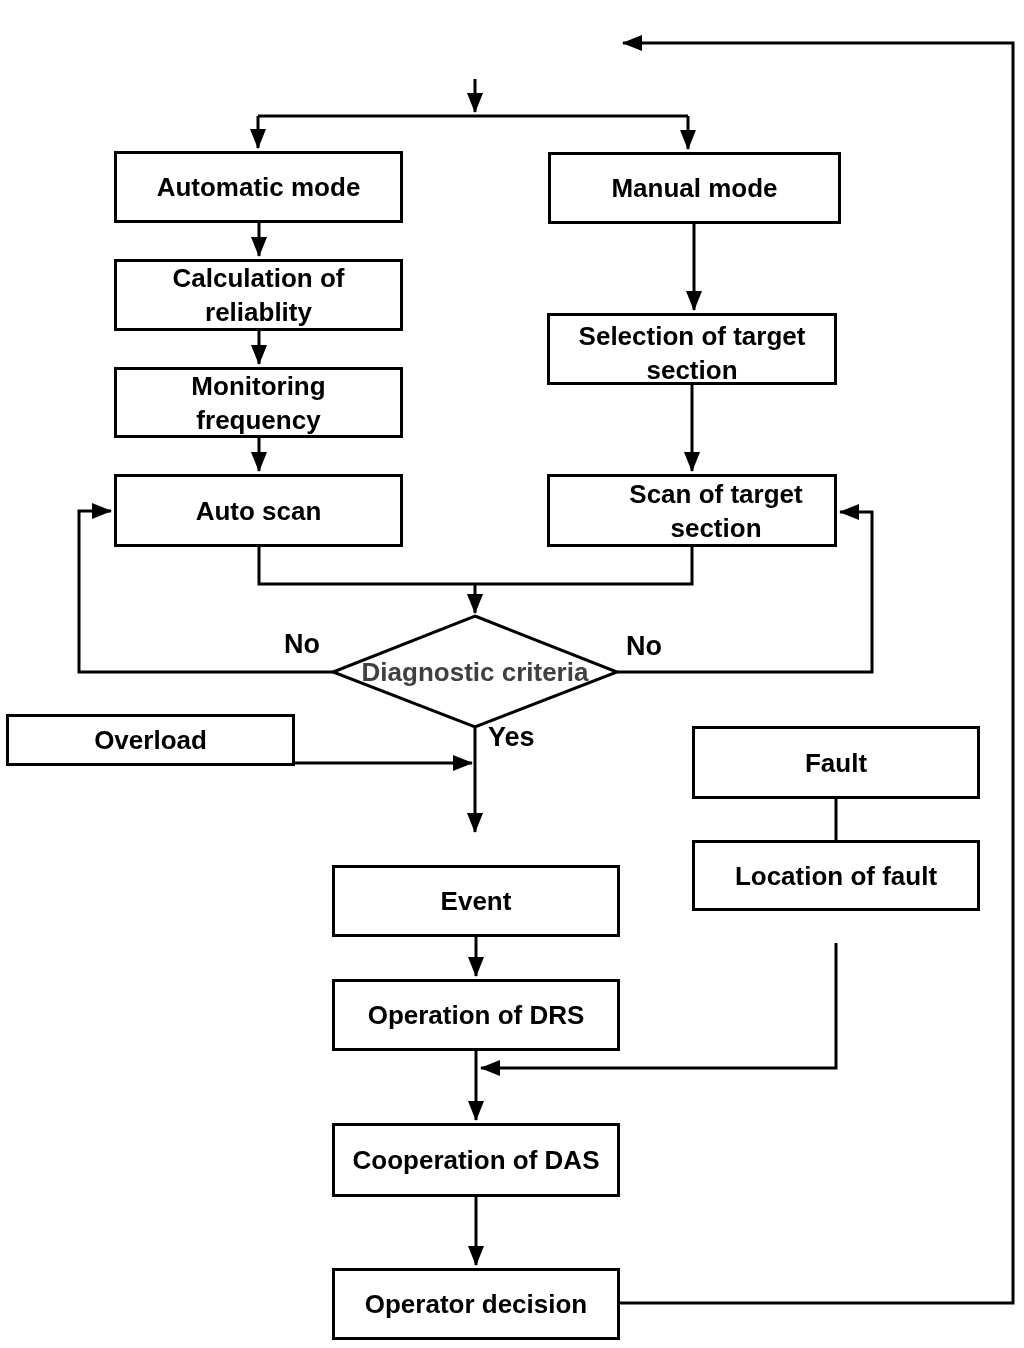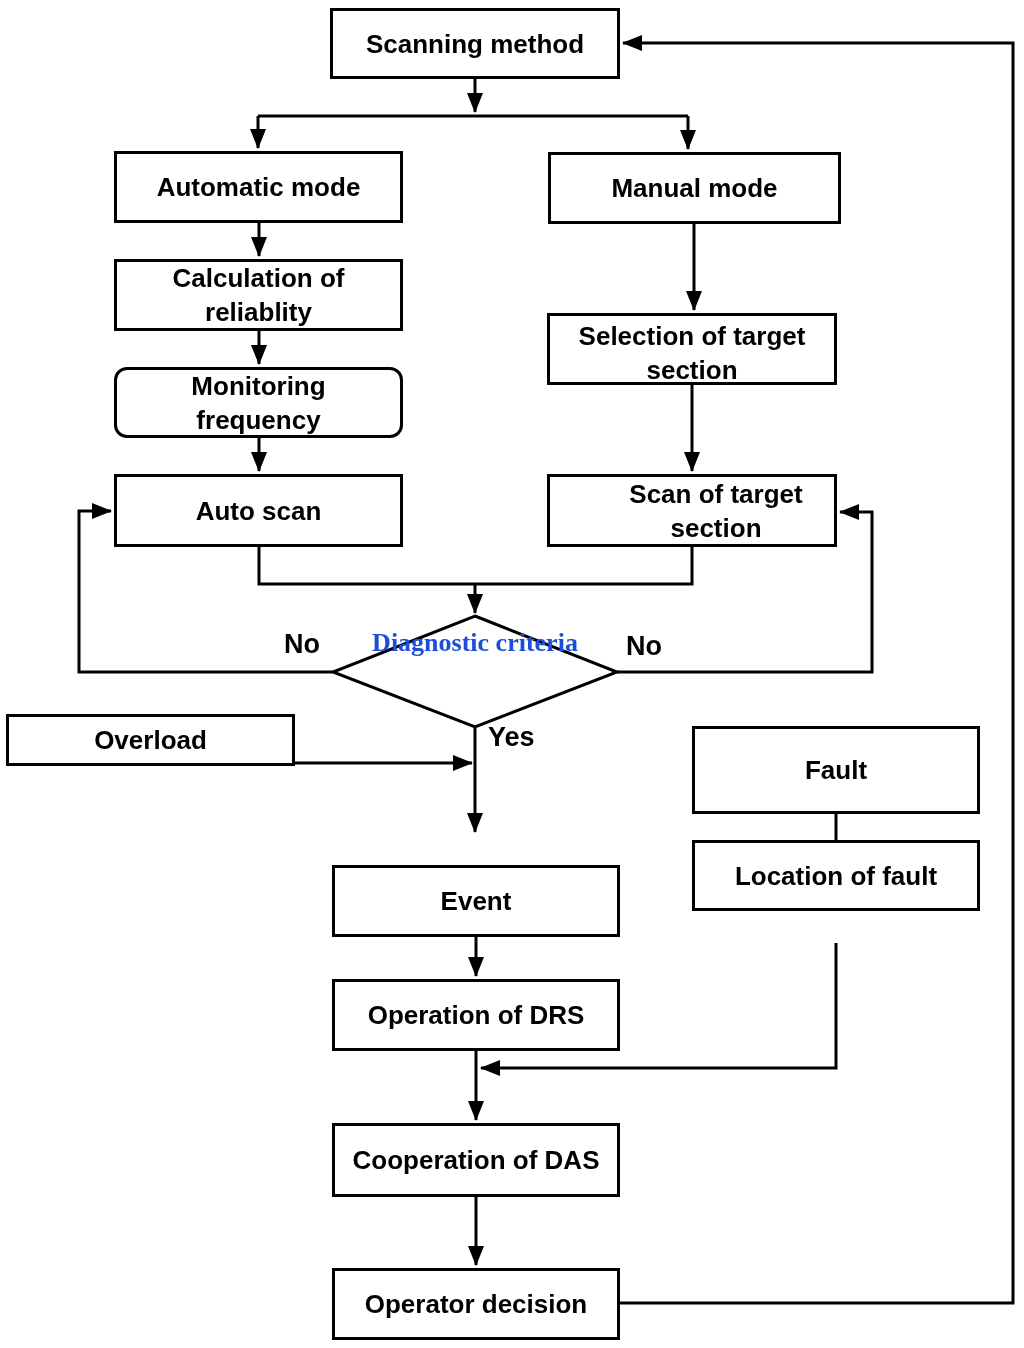--- a/index.html
+++ b/index.html
@@ -35,49 +35,48 @@
     font-size: 26px;
     line-height: 34px;
     color: #000000;
   }
   .node span { display: inline-block; }
 
   .n-scanning   { left: 330px; top: 8px;    width: 290px; height: 71px; }
   .n-automatic  { left: 114px; top: 151px;  width: 289px; height: 72px; }
   .n-manual     { left: 548px; top: 152px;  width: 293px; height: 72px; }
   .n-calc       { left: 114px; top: 259px;  width: 289px; height: 72px; }
-  .n-monitor    { left: 114px; top: 367px;  width: 289px; height: 71px; border-radius: 13px; }
+  .n-monitor    { left: 114px; top: 367px;  width: 289px; height: 71px; }
   .n-autoscan   { left: 114px; top: 474px;  width: 289px; height: 73px; }
   .n-selection  { left: 547px; top: 313px;  width: 290px; height: 72px; }
   .n-scantarget { left: 547px; top: 474px;  width: 290px; height: 73px; padding-left: 48px; }
   .n-overload   { left: 6px;   top: 714px;  width: 289px; height: 52px; justify-content: center; }
-  .n-fault      { left: 692px; top: 726px;  width: 288px; height: 88px; }
+  .n-fault      { left: 692px; top: 726px;  width: 288px; height: 73px; }
   .n-event      { left: 332px; top: 865px;  width: 288px; height: 72px; }
   .n-location   { left: 692px; top: 840px;  width: 288px; height: 71px; }
   .n-drs        { left: 332px; top: 979px;  width: 288px; height: 72px; }
   .n-das        { left: 332px; top: 1123px; width: 288px; height: 74px; }
   .n-operator   { left: 332px; top: 1268px; width: 288px; height: 72px; }
 
   
   .n-calc span       { max-width: 230px; }
   .n-monitor span    { max-width: 200px; }
   .n-selection span  { max-width: 262px; margin-top: 8px; }
   .n-scantarget span { max-width: 230px; }
 
   .diamond-label {
     position: absolute;
-    left: 335px; top: 621px;
+    left: 335px; top: 650px;
     width: 280px; height: 44px;
     display: flex;
     align-items: center;
     justify-content: center;
     font-weight: bold;
     font-size: 26px;
-    color: #1d4ed8;
-    font-family: Liberation Serif, serif;
+    color: #404040;
   }
   .edge-label {
     position: absolute;
     font-weight: bold;
     font-size: 27px;
     color: #000000;
   }
   .lbl-no-left  { left: 284px; top: 629px; }
   .lbl-no-right { left: 626px; top: 631px; }
   .lbl-yes      { left: 488px; top: 708px; margin-top: 14px; }
@@ -120,23 +119,20 @@
       <polyline points="836,943 836,1068 481,1068" marker-end="url(#arrow)"></polyline>
       <line x1="476" y1="1051" x2="476" y2="1120" marker-end="url(#arrow)"></line>
       <line x1="476" y1="1197" x2="476" y2="1265" marker-end="url(#arrow)"></line>
 
       <polyline points="620,1303 1013,1303 1013,43 623,43" marker-end="url(#arrow)"></polyline>
 
       <polygon points="475,616 617,672 475,727 333,672" fill="#ffffff"></polygon>
     </g>
   </svg>
 
-  <div class="node n-scanning">
-    <span>Scanning method</span>
-  </div>
   <div class="node n-automatic">
     <span>Automatic mode</span>
   </div>
   <div class="node n-manual">
     <span>Manual mode</span>
   </div>
   <div class="node n-calc">
     <span>Calculation of reliablity</span>
   </div>
   <div class="node n-monitor">

